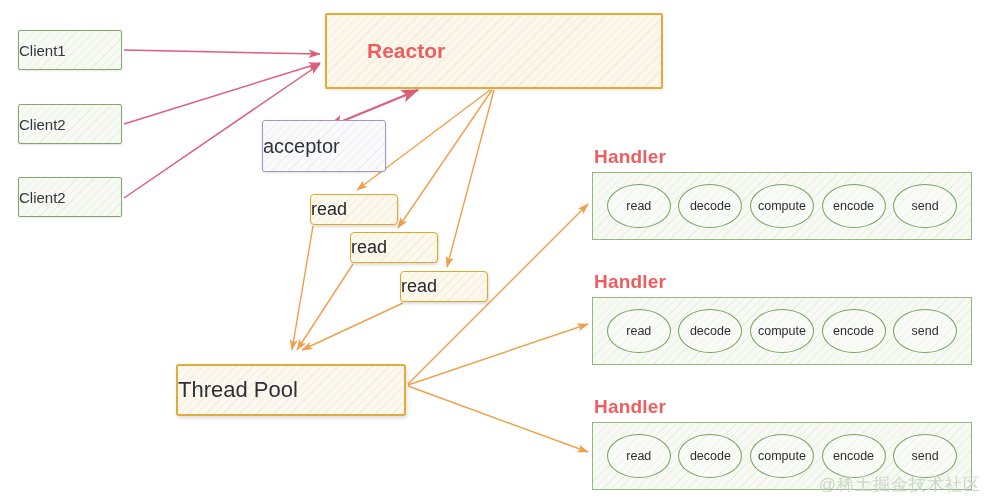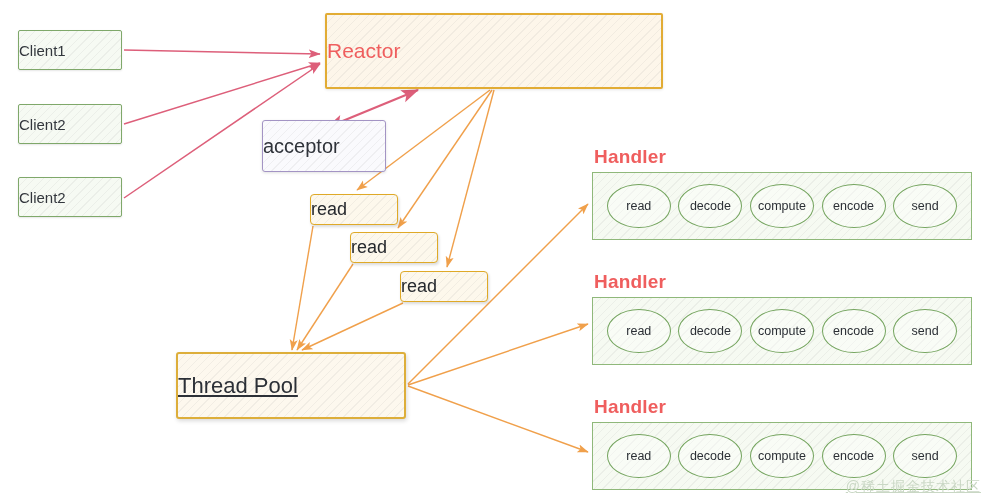--- a/index.html
+++ b/index.html
@@ -60,21 +60,22 @@
   
   .reactor-box {
     border: 2px solid #e2ac34;
     background-color: #fdf6ea;
     border-radius: 2px;
     box-shadow: 0 1px 3px rgba(0,0,0,0.10);
   }
   .reactor-label {
     color: #ef5e5e;
     font-size: 21px;
-    font-weight: normal;
+    font-weight: bold;
+    margin-left: 40px;
   }
 
   
   .acceptor-box {
     border: 1.8px solid #a394c4;
     background-color: #fafafd;
     color: #2f333a;
     font-size: 20px;
     border-radius: 3px;
     box-shadow: 0 1px 3px rgba(0,0,0,0.12);
@@ -140,24 +141,23 @@
     font-size: 12.5px;
     flex: none;
   }
 
   
   .watermark {
     position: absolute;
     right: 10px;
     bottom: 6px;
     color: #c9d7c4;
-    font-size: 14px;
+    font-size: 17px;
     letter-spacing: 1px;
     white-space: nowrap;
-    text-decoration: underline;
   }
 </style>
 </head>
 <body>
 
 <div id="canvas">
 
   <svg id="arrow-layer" viewBox="0 0 991 502" xmlns="http://www.w3.org/2000/svg">
     <defs>
       <marker id="ah-pink" markerWidth="9" markerHeight="9" refX="7.5" refY="3.2" orient="auto" markerUnits="strokeWidth">
@@ -219,21 +219,21 @@
   <div class="node read-box hatch" style="left:310px; top:194px; width:88px; height:31px;">
     <span>read</span>
   </div>
   <div class="node read-box hatch" style="left:350px; top:232px; width:88px; height:31px;">
     <span>read</span>
   </div>
   <div class="node read-box hatch" style="left:400px; top:271px; width:88px; height:31px;">
     <span>read</span>
   </div>
 
-  <div class="node threadpool-box hatch" style="left:176px; top:352px; width:230px; height:67px;text-decoration:underline;">
+  <div class="node threadpool-box hatch" style="left:176px; top:364px; width:230px; height:52px;">
     <span>Thread Pool</span>
   </div>
 
   <div class="handler-group" style="left:592px; top:172px; width:380px; height:68px;">
     <div class="handler-title">Handler</div>
     <div class="handler-container hatch">
       <div class="stage-ellipse">
         <span>read</span>
       </div>
       <div class="stage-ellipse">

